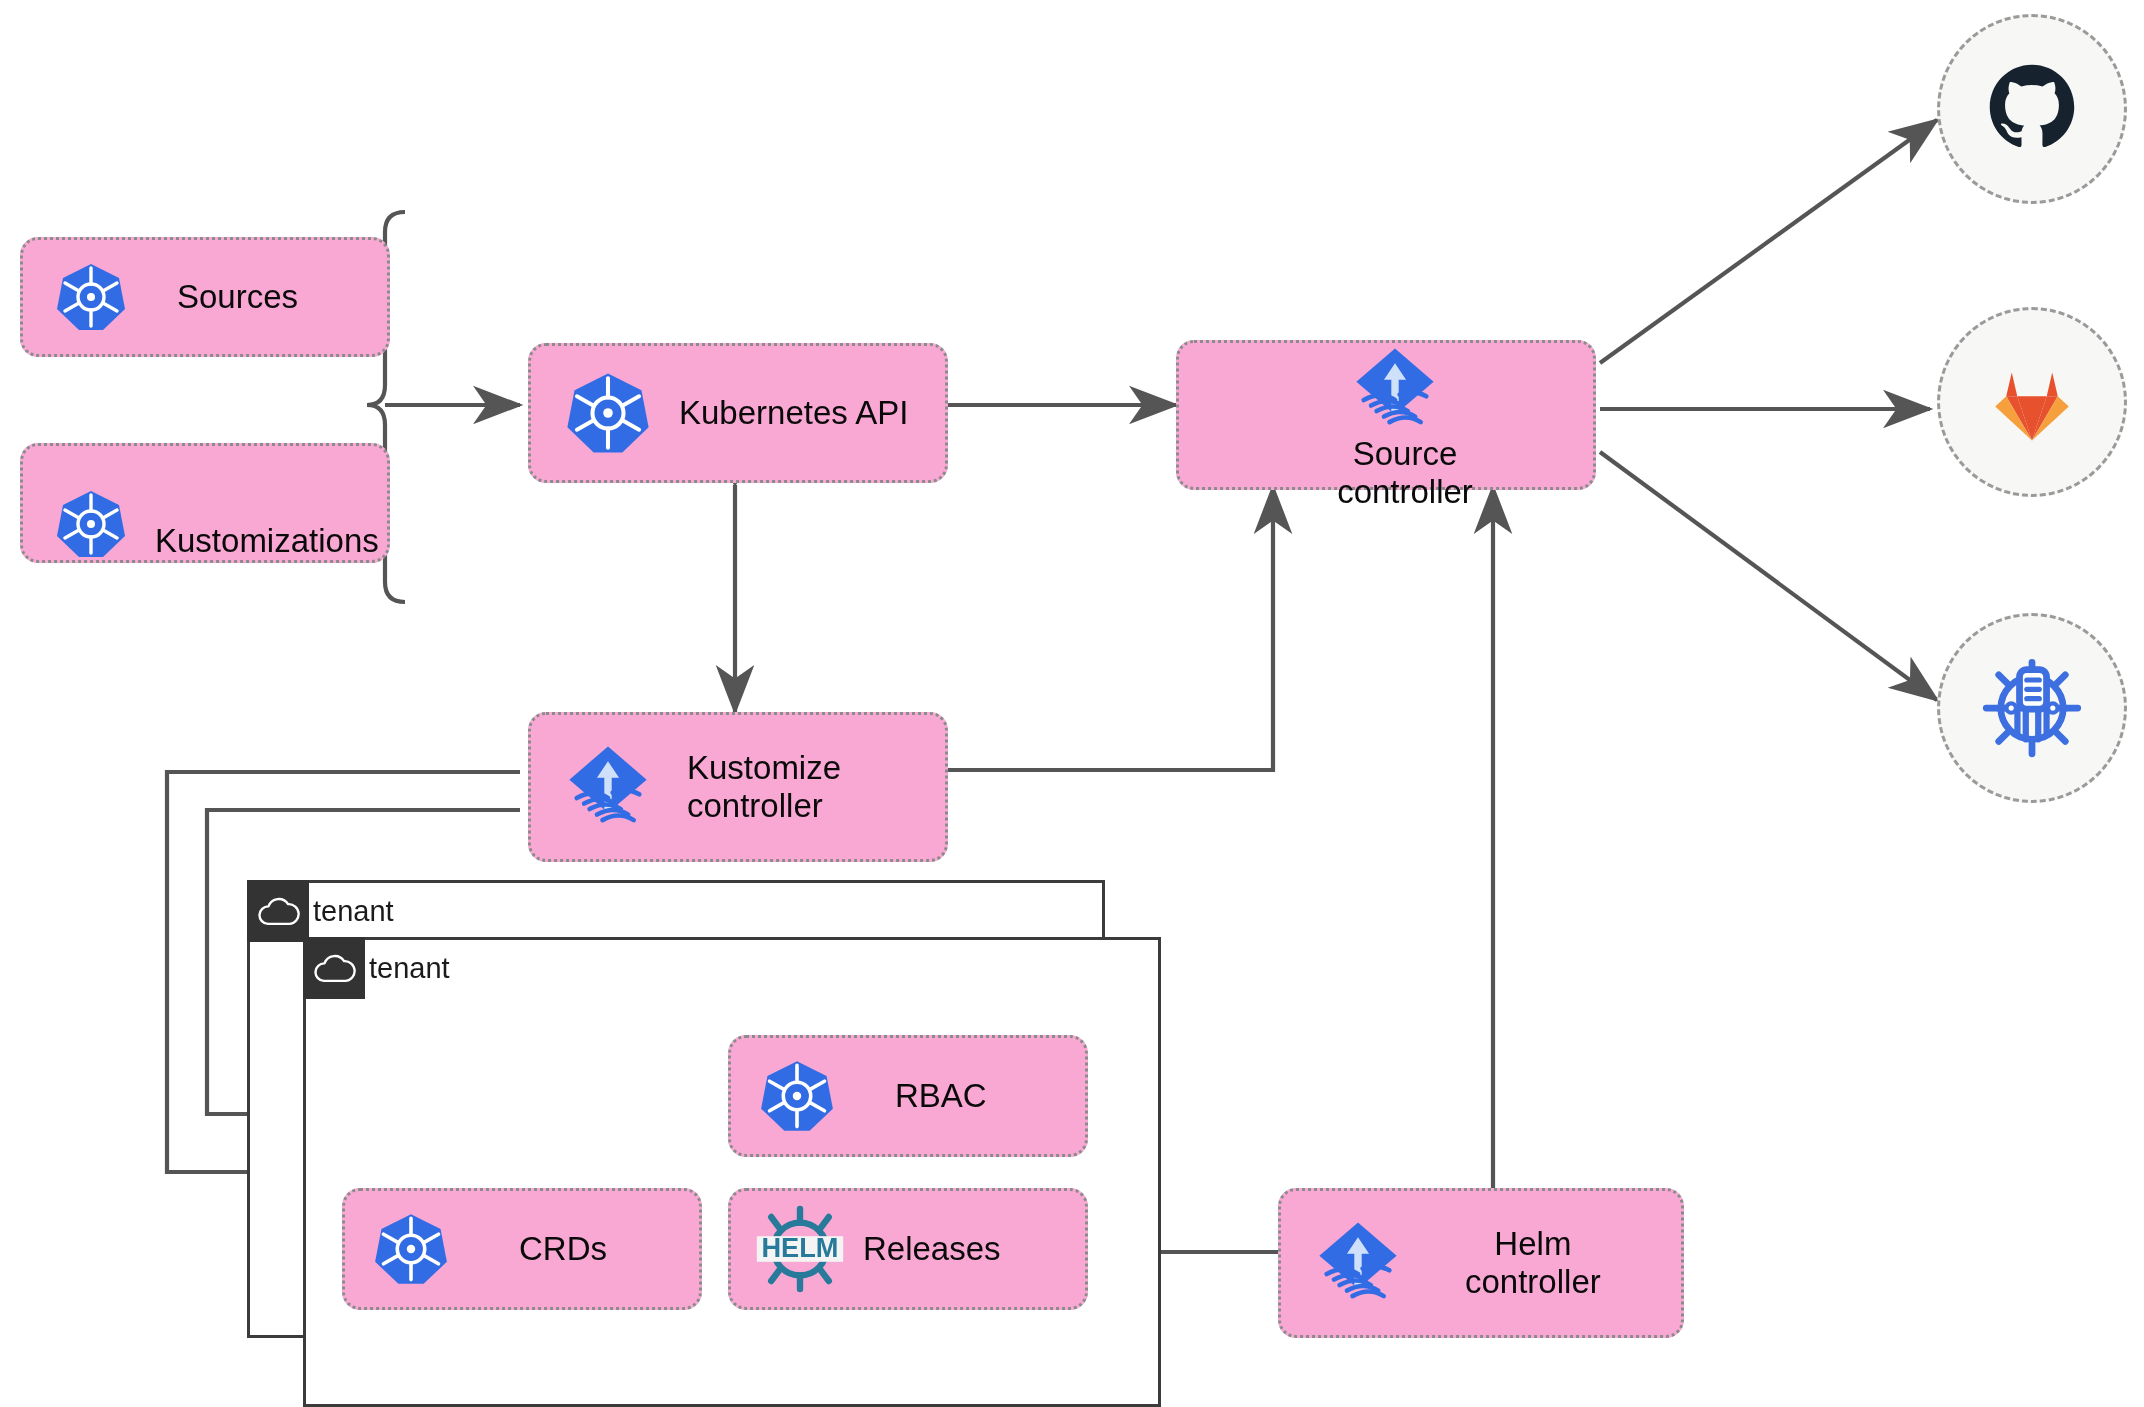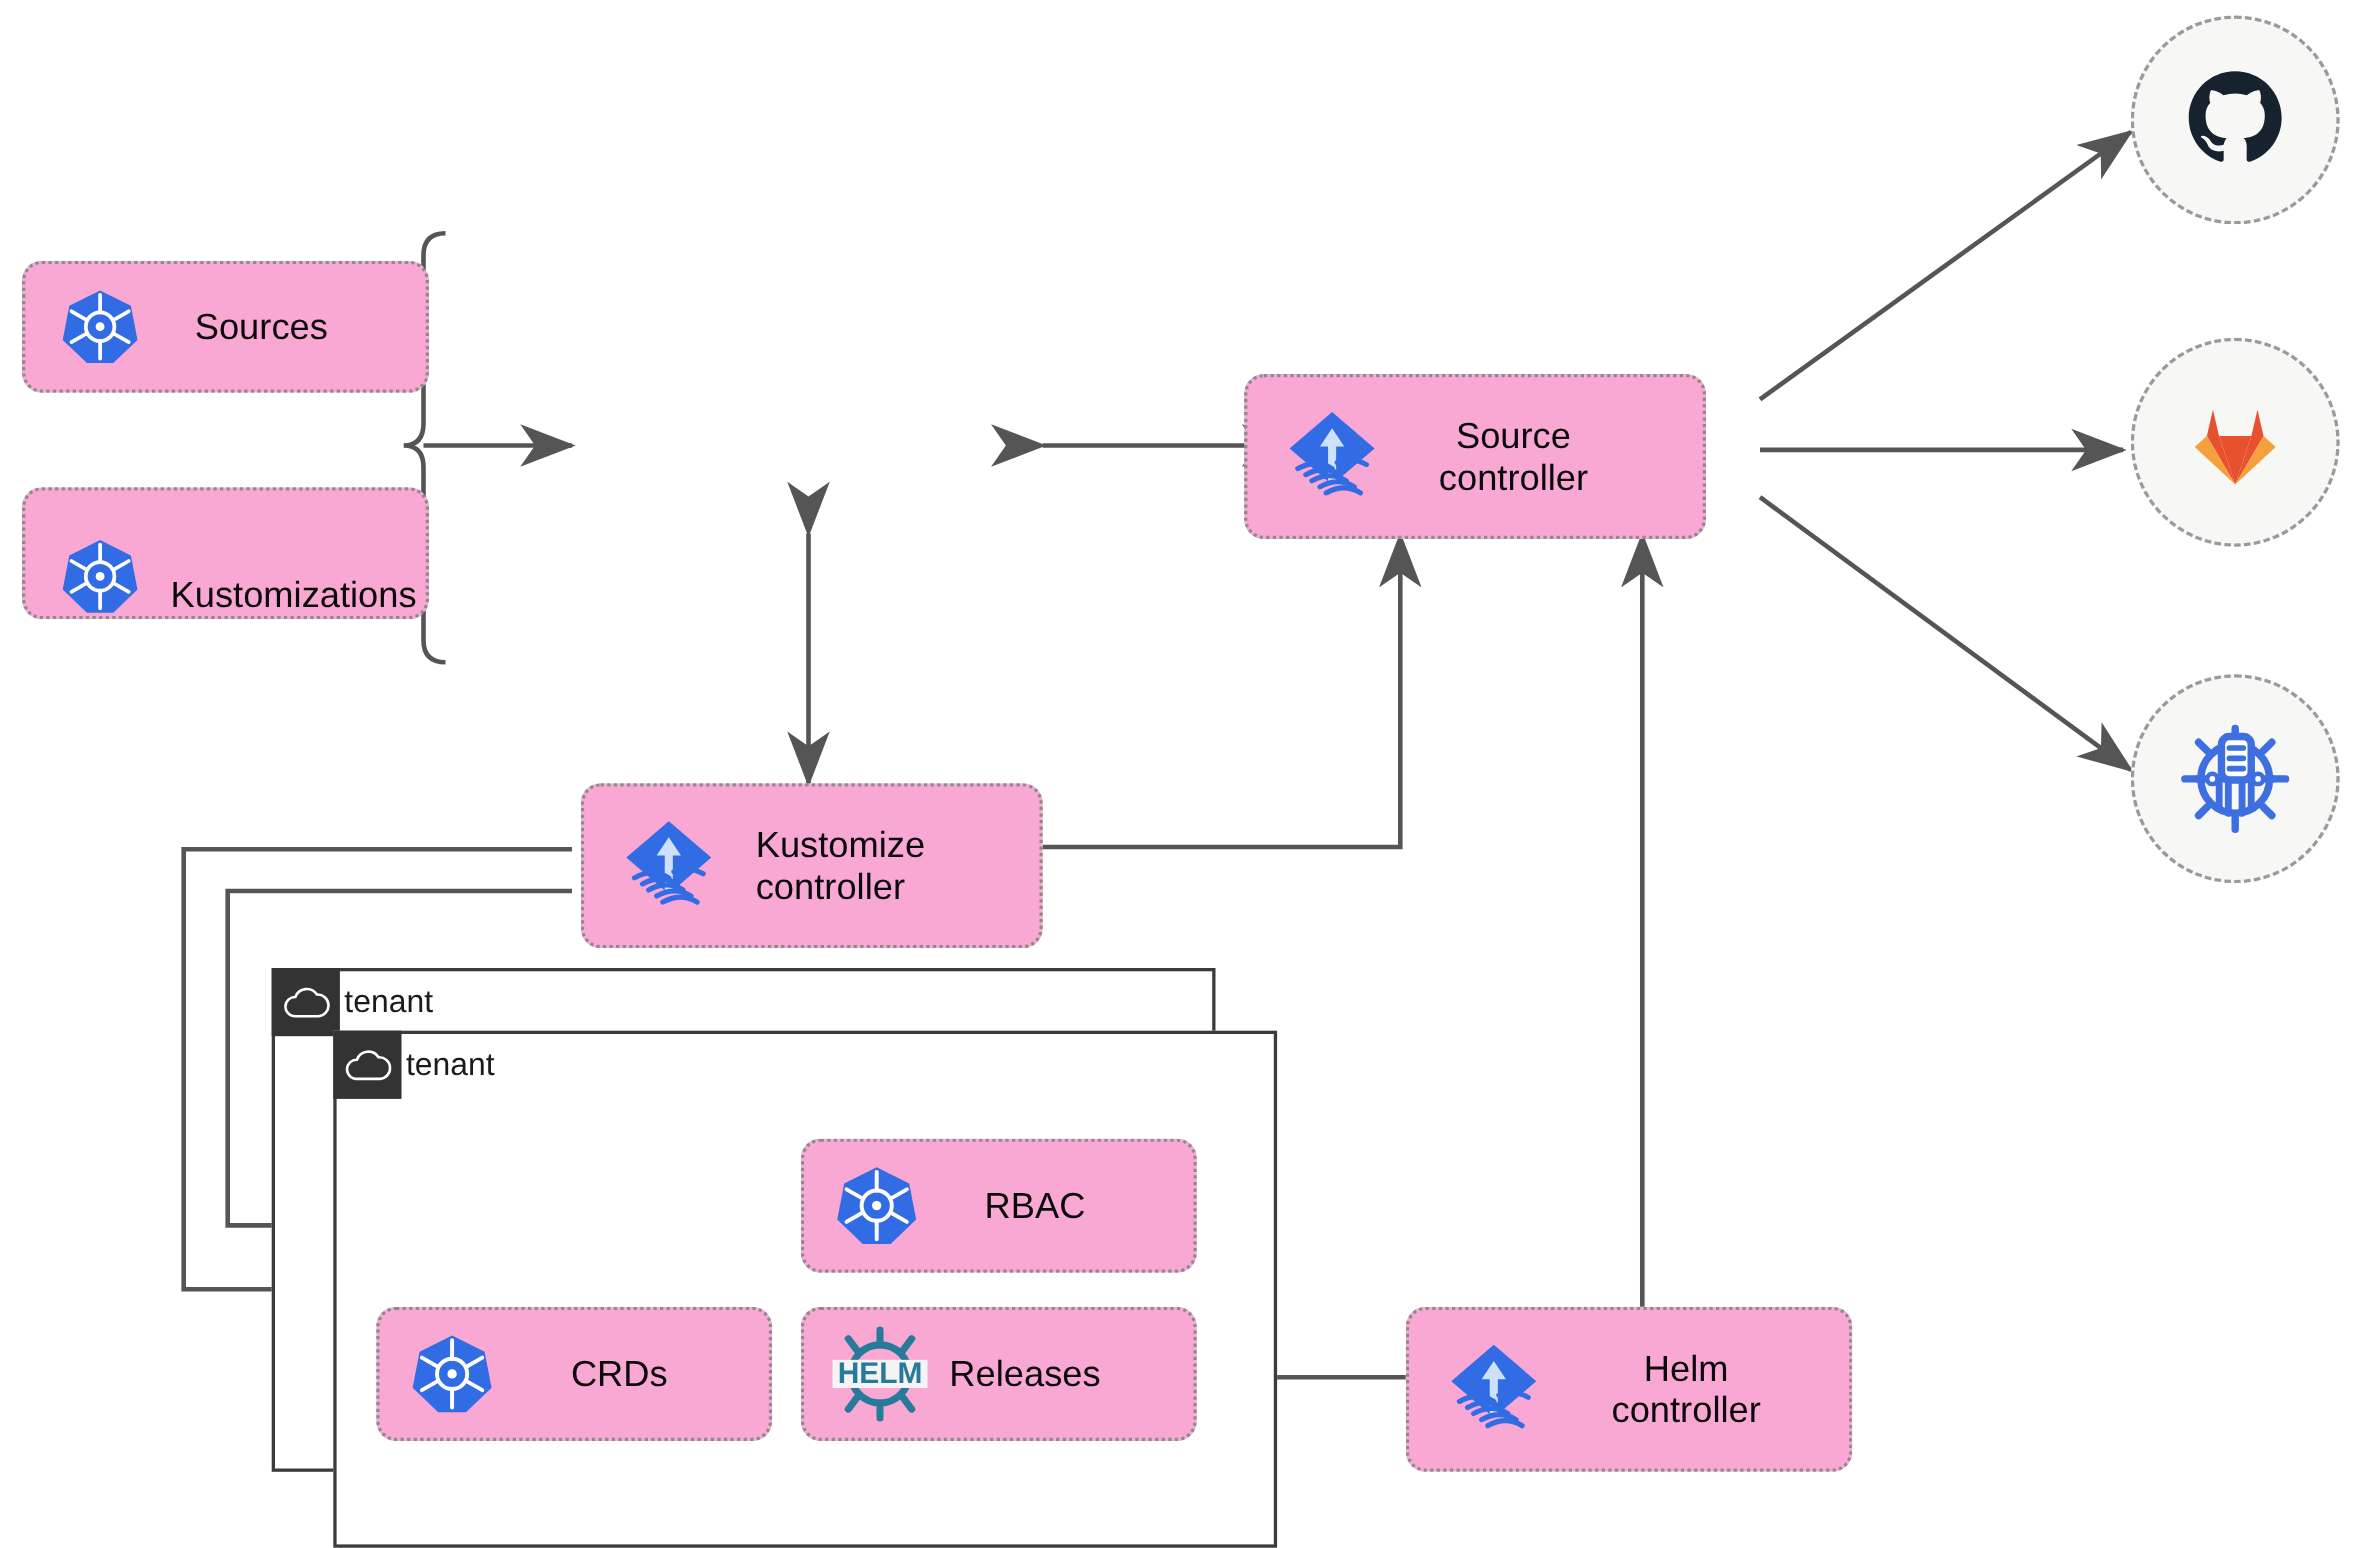--- a/index.html
+++ b/index.html
@@ -89,22 +89,35 @@
         <g fill="none" stroke="#ffffff" stroke-width="3.4" stroke-linecap="round">
           <circle cx="36" cy="36" r="13"></circle>
           <path d="M36 7 L36 23 M36 49 L36 65 M10 22 L24 30 M48 42 L62 50 M10 50 L24 42 M48 30 L62 22"></path>
         </g>
         <circle cx="36" cy="36" r="4" fill="#ffffff"></circle>
       </svg>
     </span>
     <span class="lbl" style="margin-left:18px;">Kustomizations</span>
   </div>
 
-
-  <div class="node" style="left:1131px;top:340px;width:420px;height:150px;">
+  <div class="node" style="left:528px;top:343px;width:420px;height:140px;">
+    <span class="ico" style="width:110px;margin-left:22px;">
+      <svg width="86" height="86" viewBox="0 0 72 72">
+        <path d="M36 3 L64 17 L70 48 L48 69 L24 69 L2 48 L8 17 Z" fill="#326ce5"></path>
+        <g fill="none" stroke="#ffffff" stroke-width="3.4" stroke-linecap="round">
+          <circle cx="36" cy="36" r="13"></circle>
+          <path d="M36 7 L36 23 M36 49 L36 65 M10 22 L24 30 M48 42 L62 50 M10 50 L24 42 M48 30 L62 22"></path>
+        </g>
+        <circle cx="36" cy="36" r="4" fill="#ffffff"></circle>
+      </svg>
+    </span>
+    <span class="lbl" style="margin-left:16px;">Kubernetes API</span>
+  </div>
+
+  <div class="node" style="left:1176px;top:340px;width:420px;height:150px;flex-direction:column;">
     <span class="ico" style="width:118px;margin-left:18px;">
       <svg width="92" height="92" viewBox="0 0 100 100">
         <path d="M50 6 L92 42 L50 78 L8 42 Z" fill="#326ce5"></path>
         <path d="M50 22 L62 40 L54 40 L54 76 L46 76 L46 40 L38 40 Z" fill="#cfe0fb"></path>
         <g stroke="#326ce5" stroke-width="5" stroke-linecap="round" fill="none">
           <path d="M16 62 Q34 52 50 62"></path>
           <path d="M30 74 Q48 64 64 74"></path>
           <path d="M44 86 Q62 76 78 86"></path>
           <path d="M24 68 Q42 58 58 68"></path>
           <path d="M38 80 Q56 70 72 80"></path>

